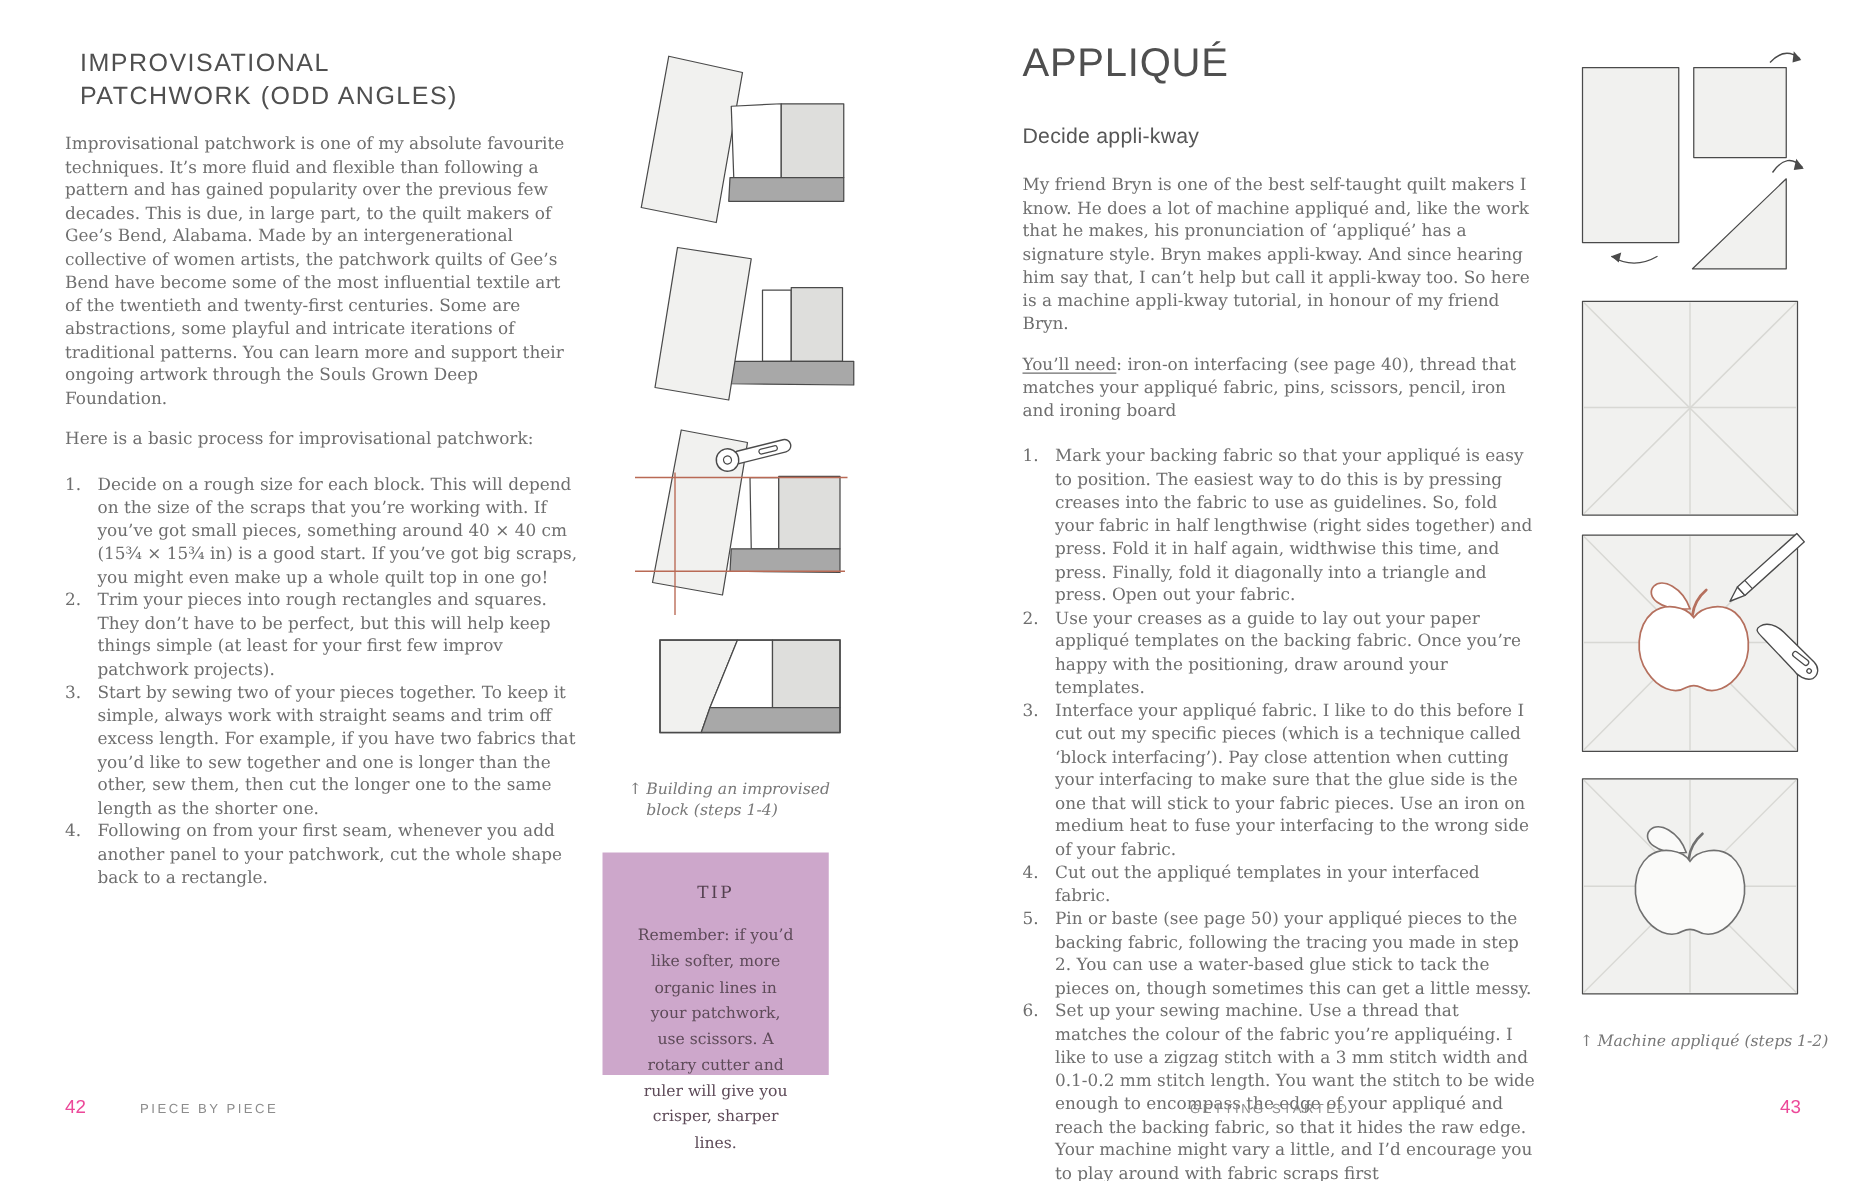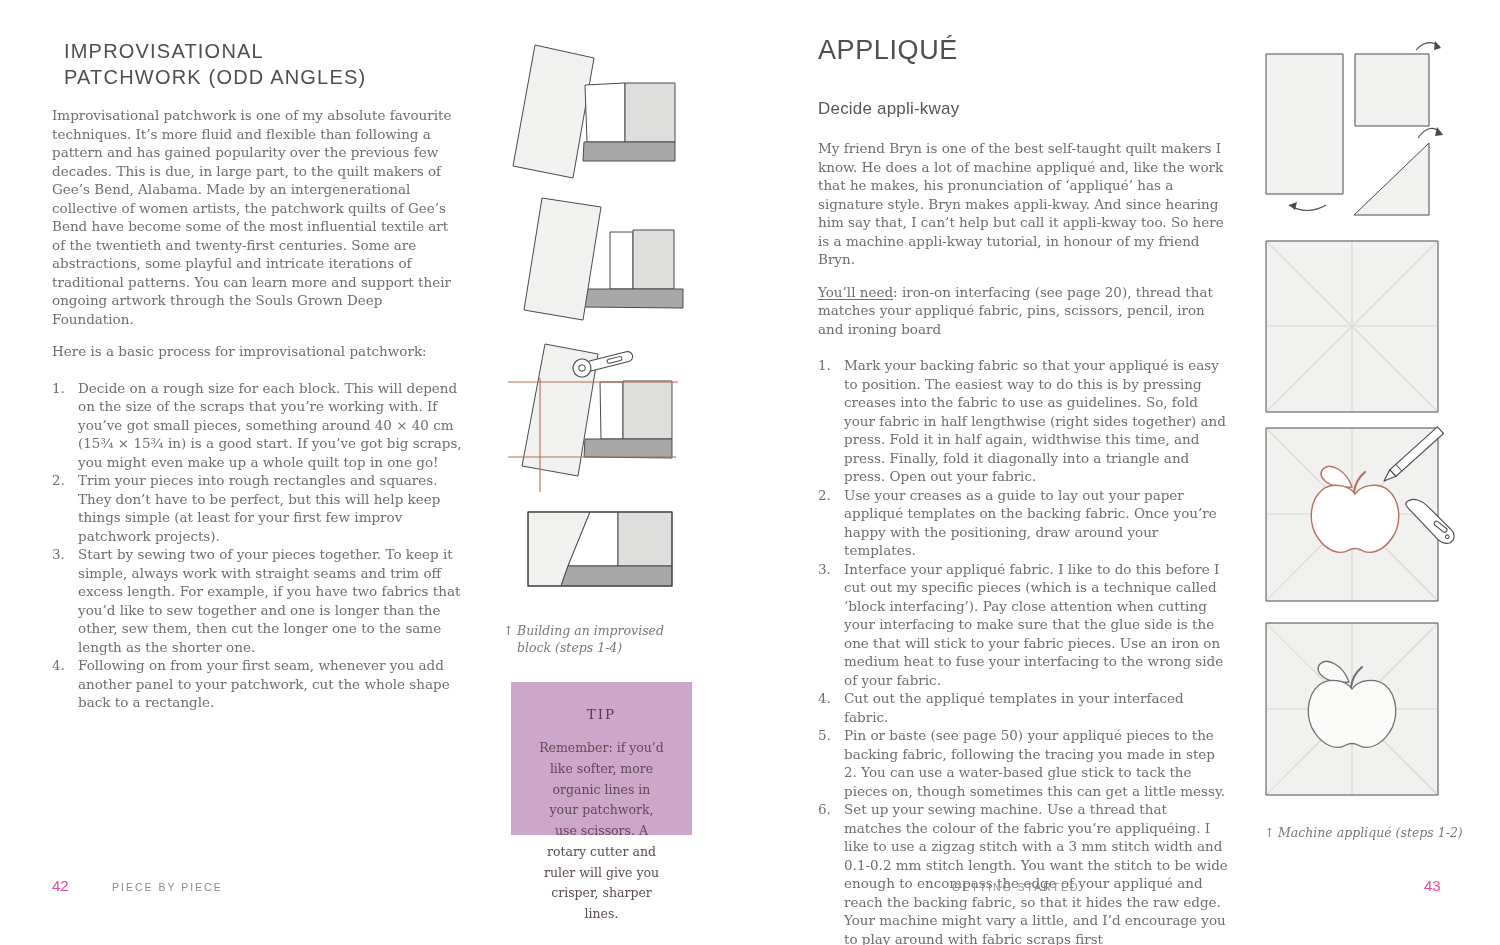--- a/index.html
+++ b/index.html
@@ -4,21 +4,21 @@
 <style>
   html,body{margin:0;padding:0;background:#ffffff;}
   .spread{position:relative;width:1500px;height:945px;background:#ffffff;overflow:hidden;
           font-family:"DejaVu Serif", serif;color:#6e6e6e;}
   .abs{position:absolute;}
 
   
   .h-left{font-family:"Liberation Sans", sans-serif;font-weight:400;color:#4f4f4f;
           font-size:20px;line-height:26px;letter-spacing:1.2px;margin:0 0 16px 12px;}
   .h-right{font-family:"Liberation Sans", sans-serif;font-weight:400;color:#4f4f4f;
-           font-size:27px;line-height:34px;letter-spacing:0.6px;margin:0 0 32px 0;}
+           font-size:32px;line-height:34px;letter-spacing:0.6px;margin:0 0 32px 0;}
   .h-sub{font-family:"Liberation Sans", sans-serif;font-weight:400;color:#565656;
          font-size:17px;line-height:20px;letter-spacing:0.2px;margin:0 0 20px 0;}
   .body-text{font-size:13.5px;line-height:18.5px;color:#6e6e6e;margin:0;}
   .mb14{margin-bottom:14px;} .mb18{margin-bottom:18px;}
   .steps{margin:0;}
   .step{display:flex;}
   .step-num{flex:0 0 26px;}
   .step-text{flex:1;}
   .needs-label{text-decoration:underline;text-underline-offset:2px;}
 
@@ -119,31 +119,31 @@
     <rect class="f-mid" x="118" y="4" width="54" height="54"></rect>
     <polygon class="f-dark" points="68,58 172,58 172,78 61,78"></polygon>
     <rect x="28" y="4" width="144" height="74" fill="none" stroke="#4a4a4a" stroke-width="1.2"></rect>
   </svg>
 
   <div class="abs caption" style="left:503px;top:622px;width:178px;">
     <span class="arr">↑</span>
     <span class="cap-text">Building an improvised block (steps 1-4)</span>
   </div>
 
-  <div class="abs tip" style="left:511px;top:682px;width:181px;height:153px;">
+  <div class="abs tip" style="left:482px;top:682px;width:181px;height:178px;">
     <p class="tip-head">TIP</p>
     <p class="tip-body">Remember: if you’d like softer, more organic lines in your patchwork, use scissors. A rotary cutter and ruler will give you crisper, sharper lines.</p>
   </div>
 
   <div class="abs" style="left:818px;top:33px;width:410px;">
     <h1 class="h-right">APPLIQUÉ</h1>
     <h2 class="h-sub">Decide appli-kway</h2>
     <p class="body-text mb14">My friend Bryn is one of the best self-taught quilt makers I know. He does a lot of machine appliqué and, like the work that he makes, his pronunciation of ‘appliqué’ has a signature style. Bryn makes appli-kway. And since hearing him say that, I can’t help but call it appli-kway too. So here is a machine appli-kway tutorial, in honour of my friend Bryn.</p>
     <p class="body-text mb18">
-      <span class="needs-label">You’ll need</span><span>: iron-on interfacing (see page 20), thread that matches your appliqué fabric, pins, scissors, pencil, iron and ironing board</span>
+      <span class="needs-label">You’ll need</span><span>: iron-on interfacing (see page 40), thread that matches your appliqué fabric, pins, scissors, pencil, iron and ironing board</span>
     </p>
     <div class="steps body-text">
       <div class="step">
         <span class="step-num">1.</span>
         <span class="step-text">Mark your backing fabric so that your appliqué is easy to position. The easiest way to do this is by pressing creases into the fabric to use as guidelines. So, fold your fabric in half lengthwise (right sides together) and press. Fold it in half again, widthwise this time, and press. Finally, fold it diagonally into a triangle and press. Open out your fabric.</span>
       </div>
       <div class="step">
         <span class="step-num">2.</span>
         <span class="step-text">Use your creases as a guide to lay out your paper appliqué templates on the backing fabric. Once you’re happy with the positioning, draw around your templates.</span>
       </div>

